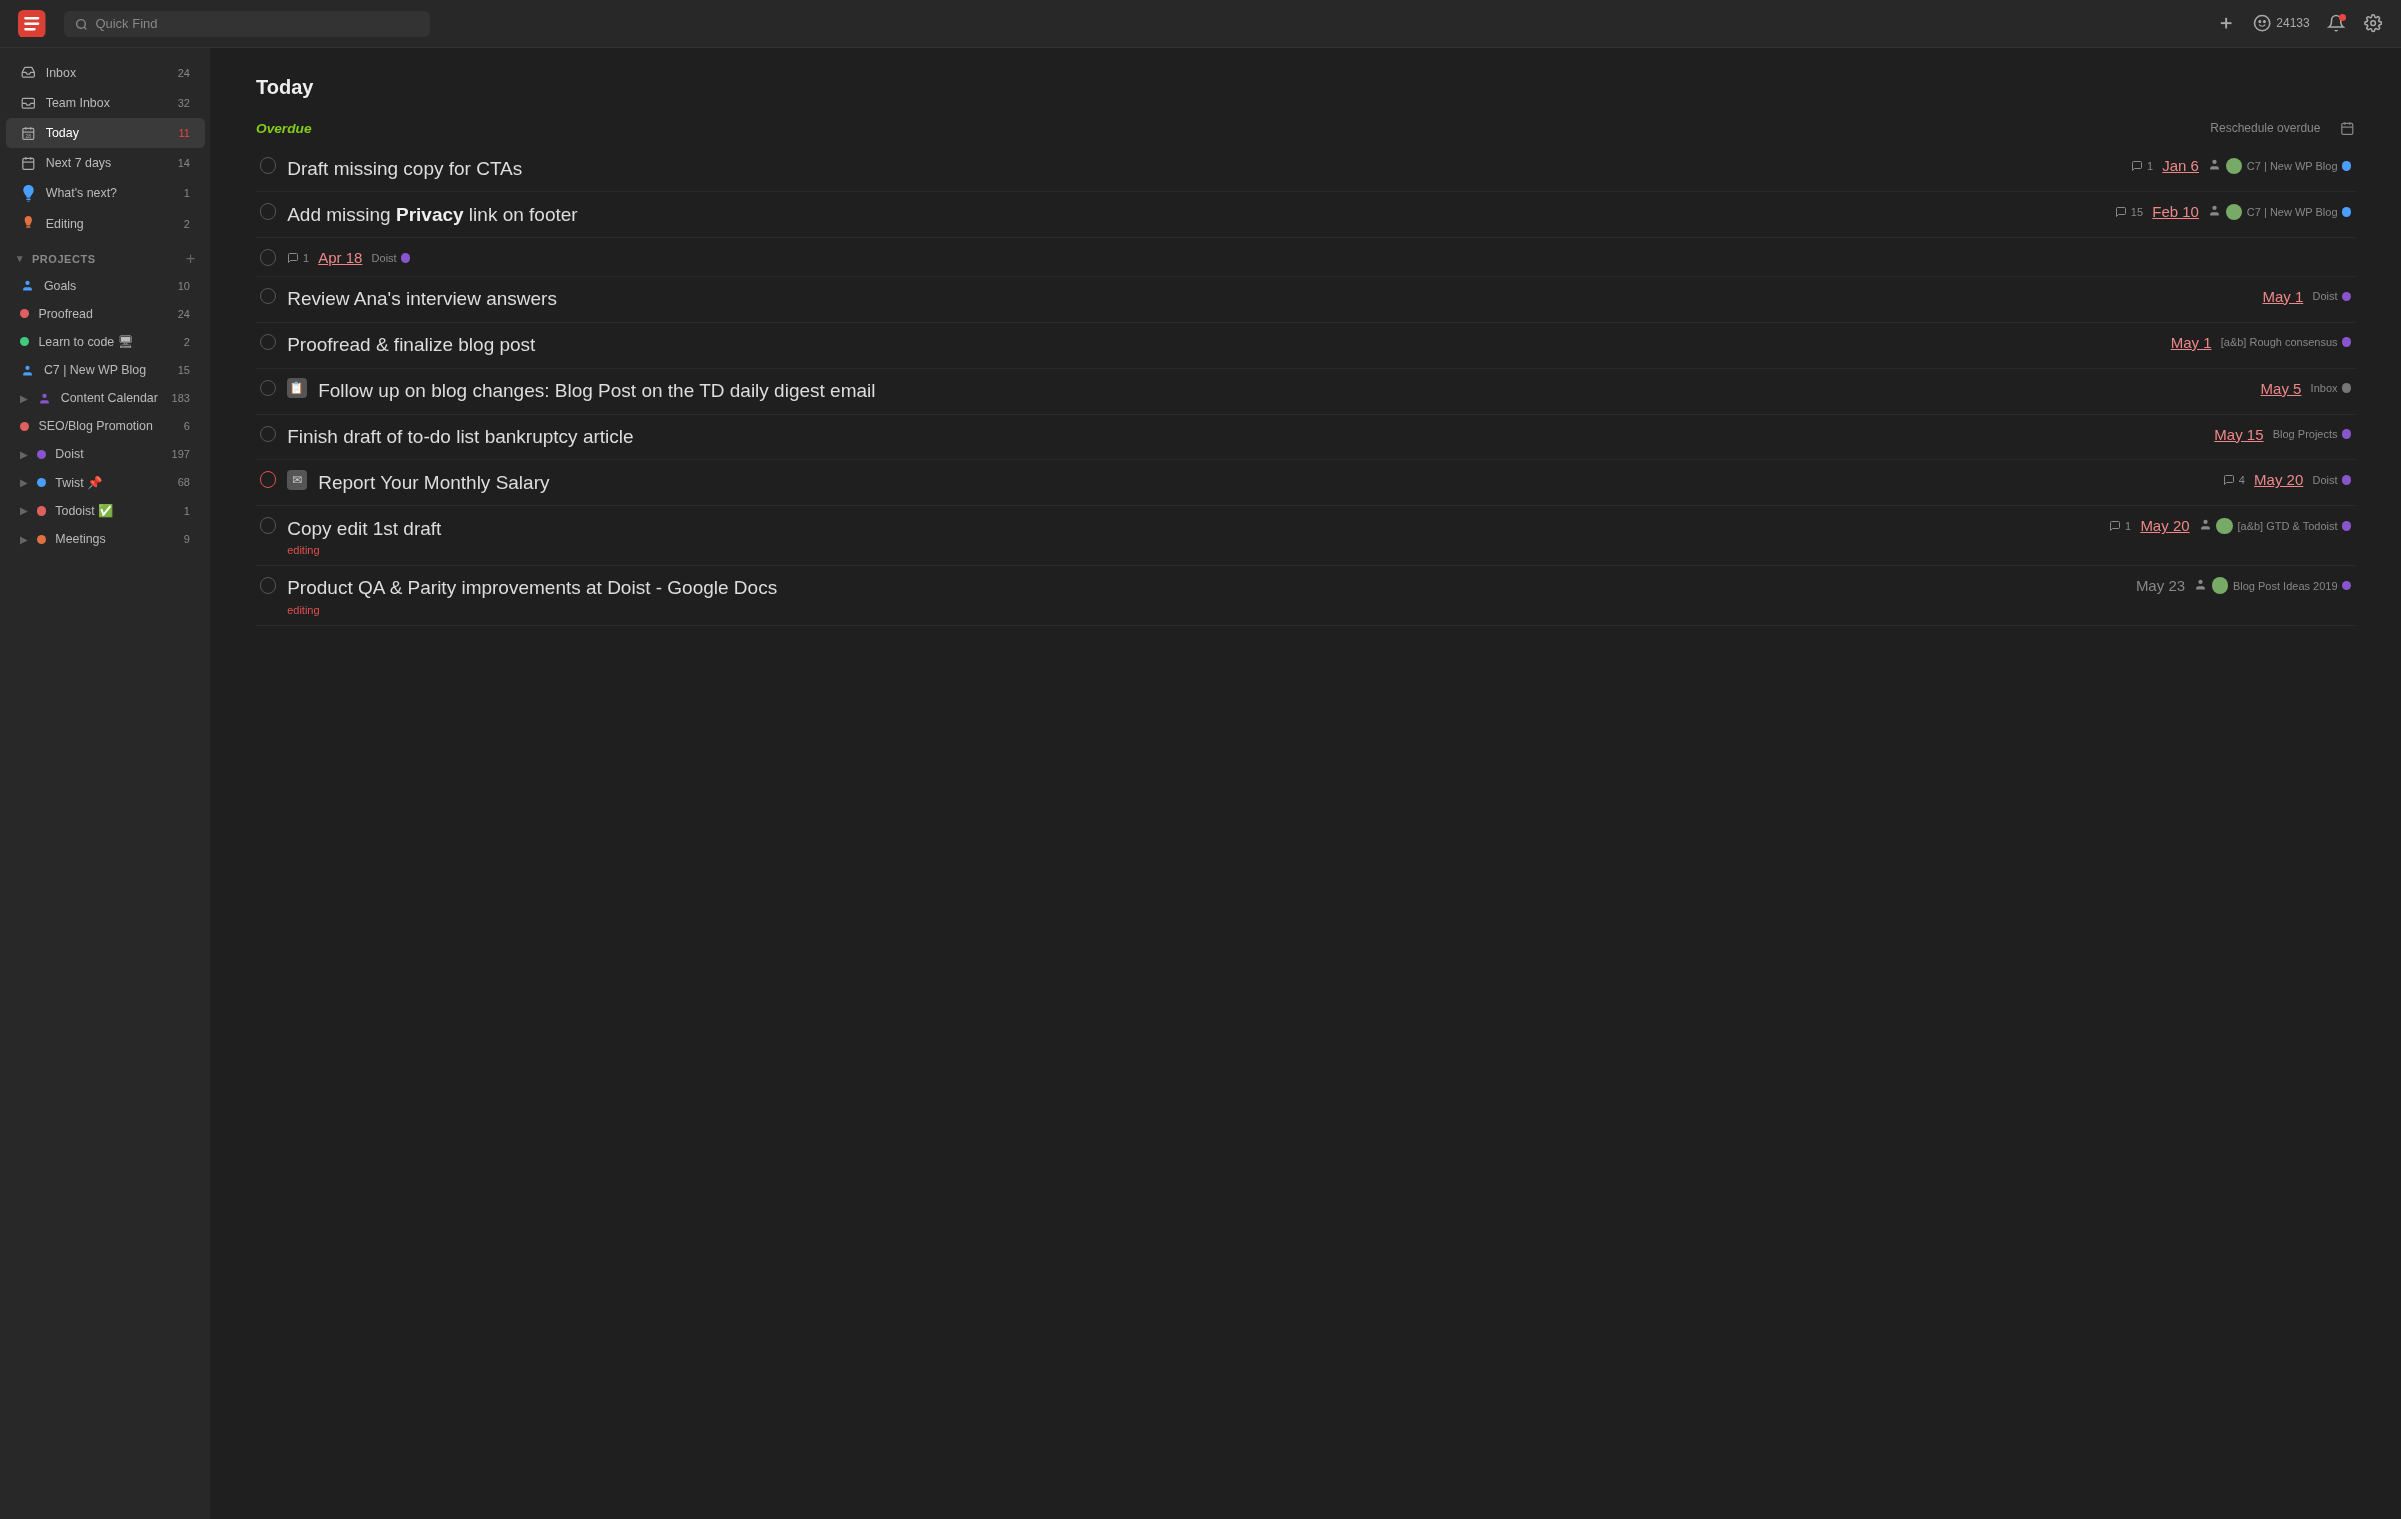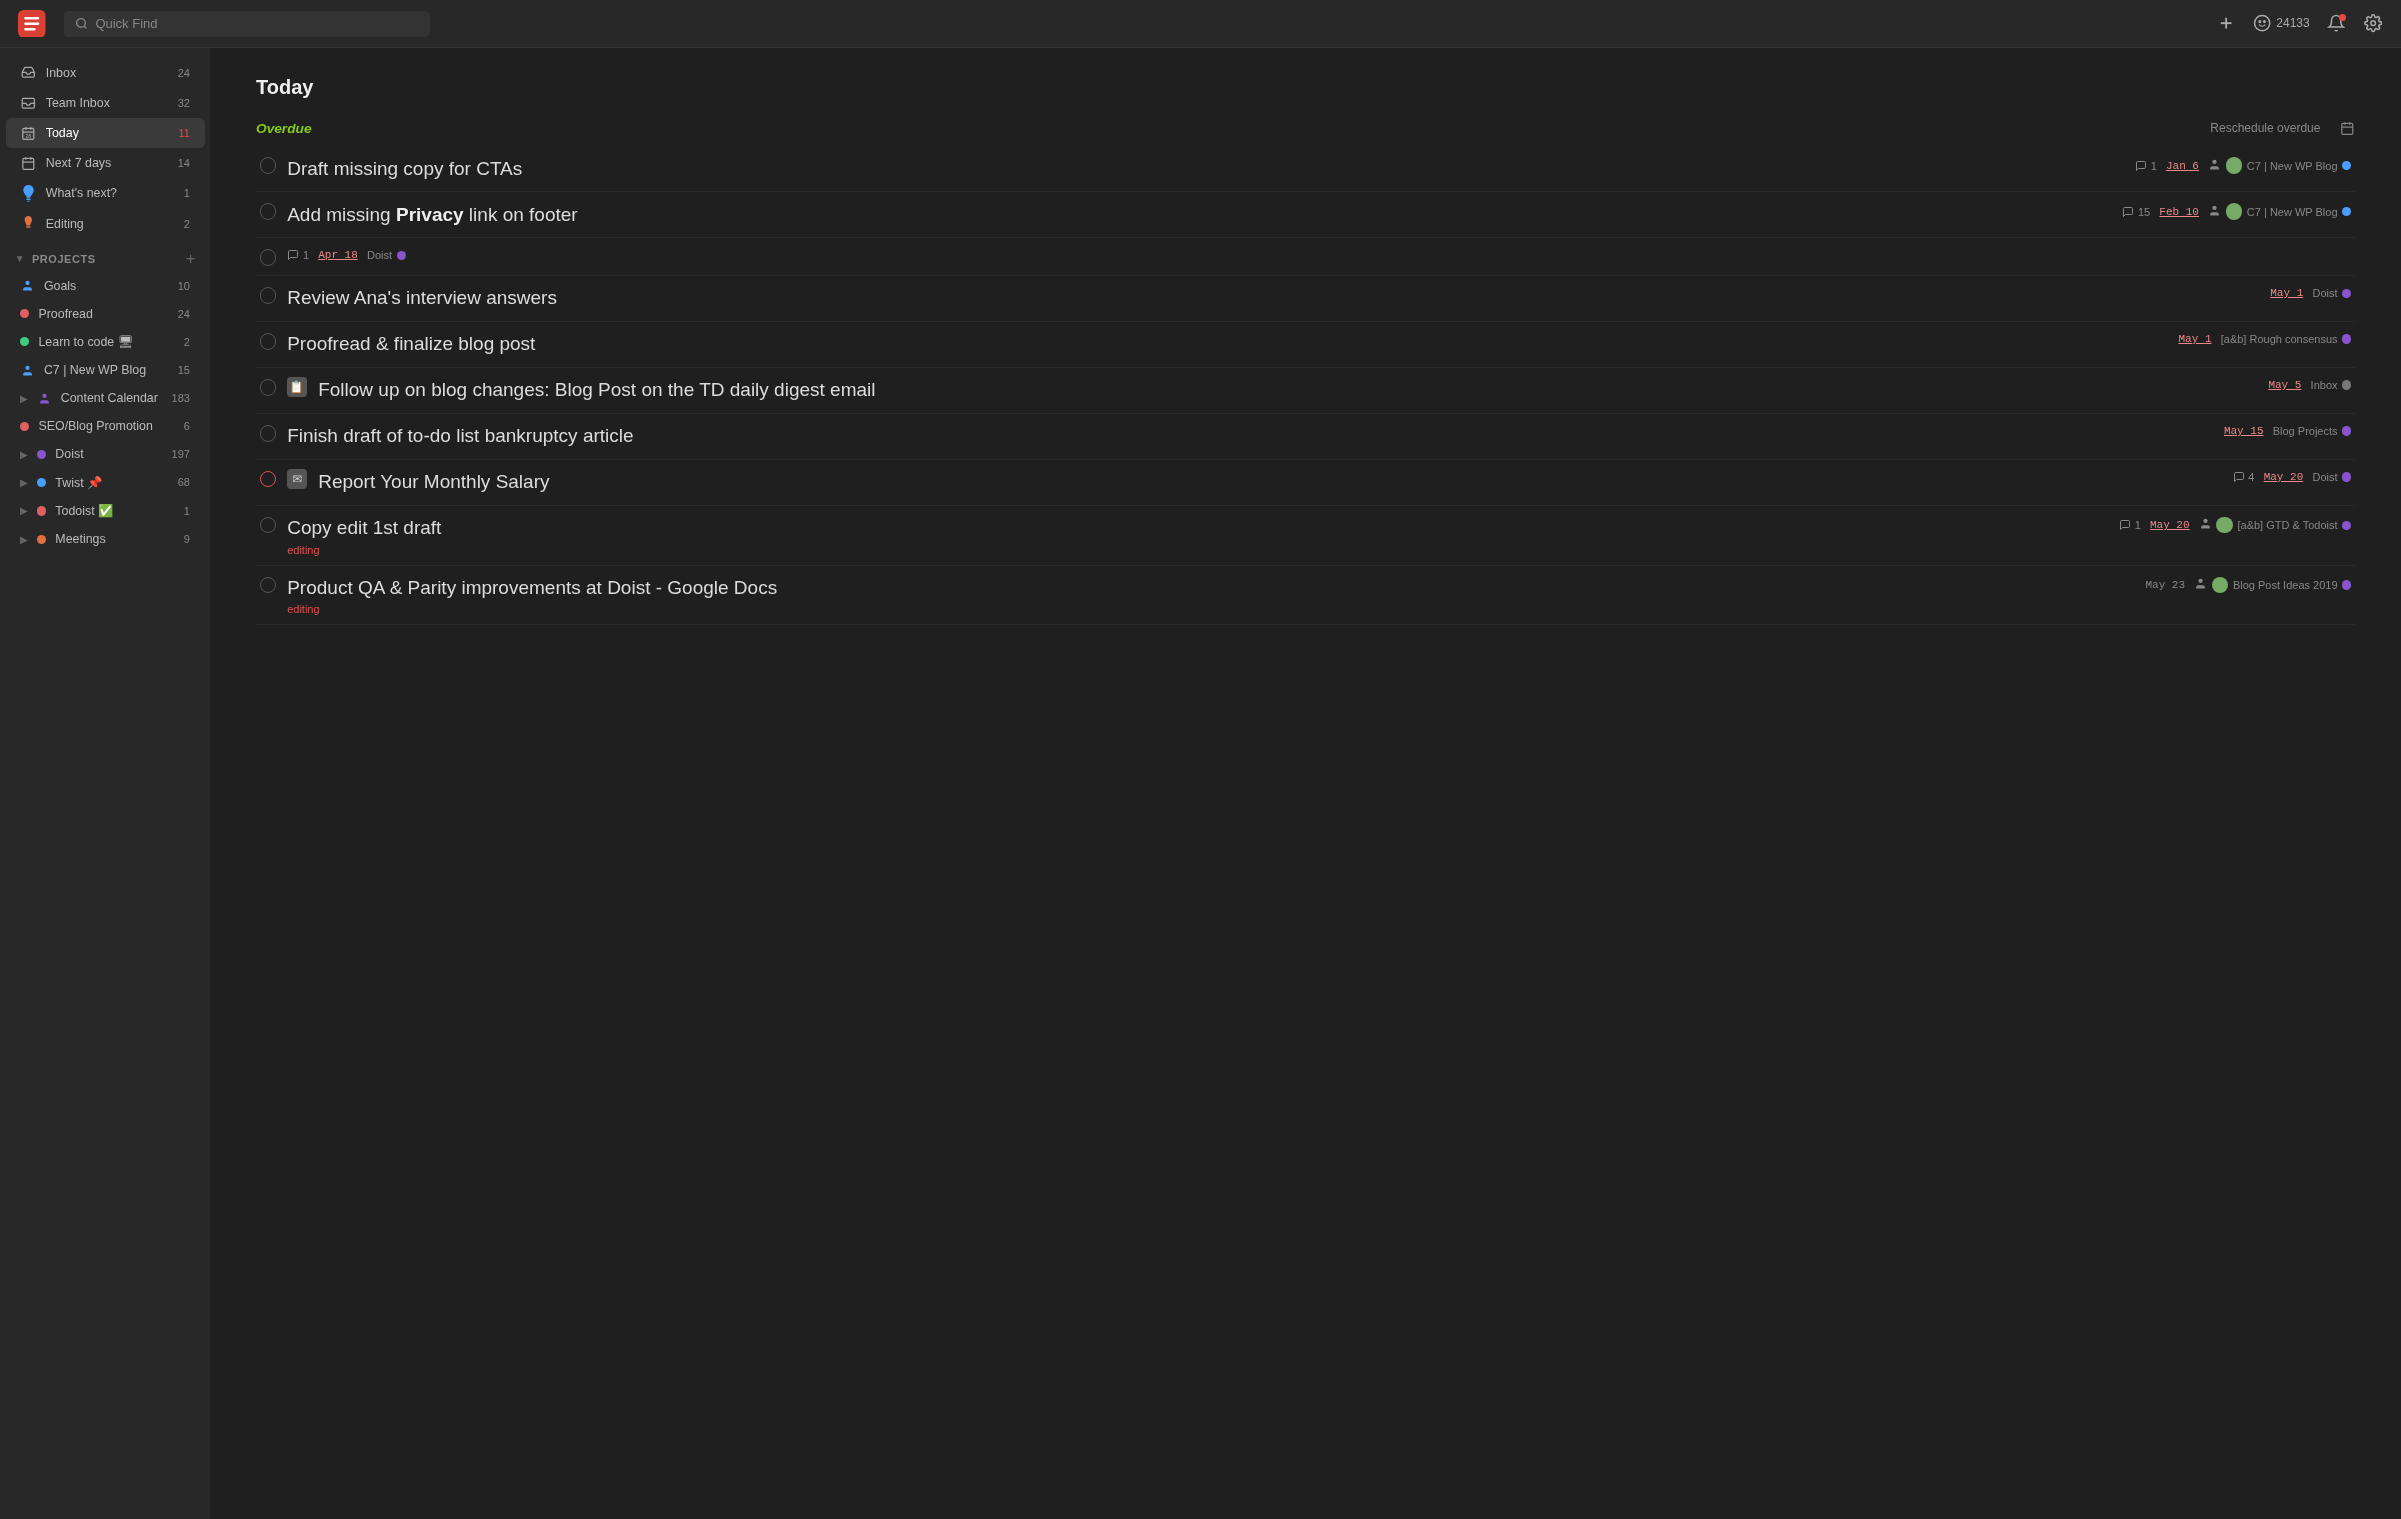--- a/index.html
+++ b/index.html
@@ -26,21 +26,21 @@
     }
     .topbar-logo {
       width: 27.5px;
       height: 27.5px;
       margin-right: 18.3px;
     }
     .search-bar {
       flex: 1;
       max-width: 366px;
       display: flex;
-      align-items: center;
+      align-items: flex-end;
       background: #333;
       border-radius: 5.5px;
       padding: 5.5px 11px;
       gap: 7.3px;
       color: #888;
       cursor: text;
     }
     .topbar-right {
       margin-left: auto;
       display: flex;
@@ -241,26 +241,25 @@
       margin-top: 1.8px;
     }
     .task-meta {
       display: flex;
       align-items: center;
       gap: 9.2px;
       flex-shrink: 0;
       margin-top: 1.8px;
     }
     .task-date {
-      font-size: 11px;
+      font-size: 15px;
       color: #e88;
       text-decoration: underline;
       text-decoration-color: #e88;
       white-space: nowrap;
-      font-family: Liberation Mono, monospace;
     }
     .task-project {
       font-size: 11px;
       color: #888;
       white-space: nowrap;
       display: flex;
       align-items: center;
       gap: 4.6px;
     }
     .task-comment {

